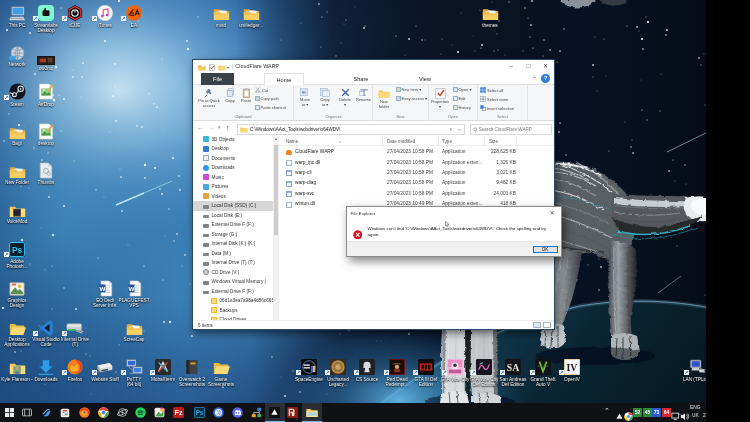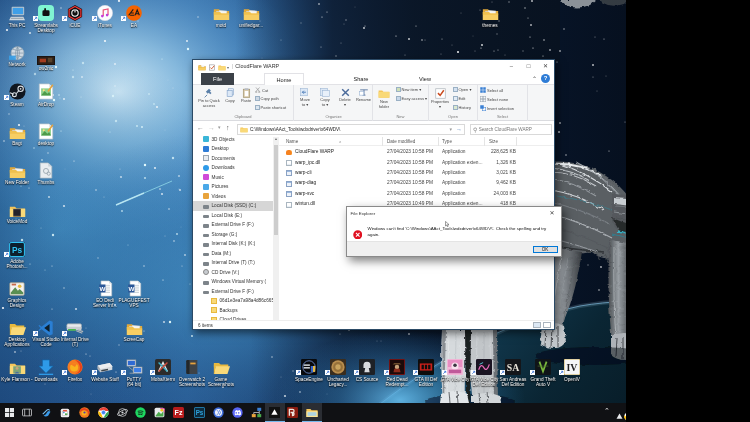--- a/index.html
+++ b/index.html
@@ -1,15 +1,15 @@
 <!DOCTYPE html>
 <html><head><meta charset="utf-8"><title>d</title><style>
 *{margin:0;padding:0;box-sizing:border-box}
 html,body{width:750px;height:422px;overflow:hidden;background:#000}
-#page{position:relative;width:626px;height:422px;font-family:"Liberation Sans",sans-serif;overflow:hidden}
+#page{position:relative;width:706px;height:422px;font-family:"Liberation Sans",sans-serif;overflow:hidden}
 #wp{position:absolute;left:0;top:0}
 .dicon{position:absolute;text-align:center;z-index:2}
 .ibox{position:relative;height:17px;display:flex;align-items:flex-end;justify-content:center}
 .ibox .sc{position:absolute;left:4px;bottom:0}
 .ilab{margin-top:1.5px;font-size:4.7px;line-height:5.2px;color:#fff;text-shadow:0 1px 1.2px rgba(0,0,0,0.95),0 0 1.5px rgba(0,0,0,0.75)}
 
 #win{position:absolute;left:192px;top:59px;width:363px;height:271px;background:#fff;border:1px solid #2b4a66;box-shadow:2px 3px 8px rgba(0,0,0,0.55);z-index:5;font-family:"Liberation Sans",sans-serif}
 #titlebar{position:absolute;left:0;top:0;width:100%;height:12px;background:#fff;display:flex;align-items:center}
 .qsep{width:3px}
 .qdrop{font-size:4px;color:#666;margin:2px 0 0 1px}

